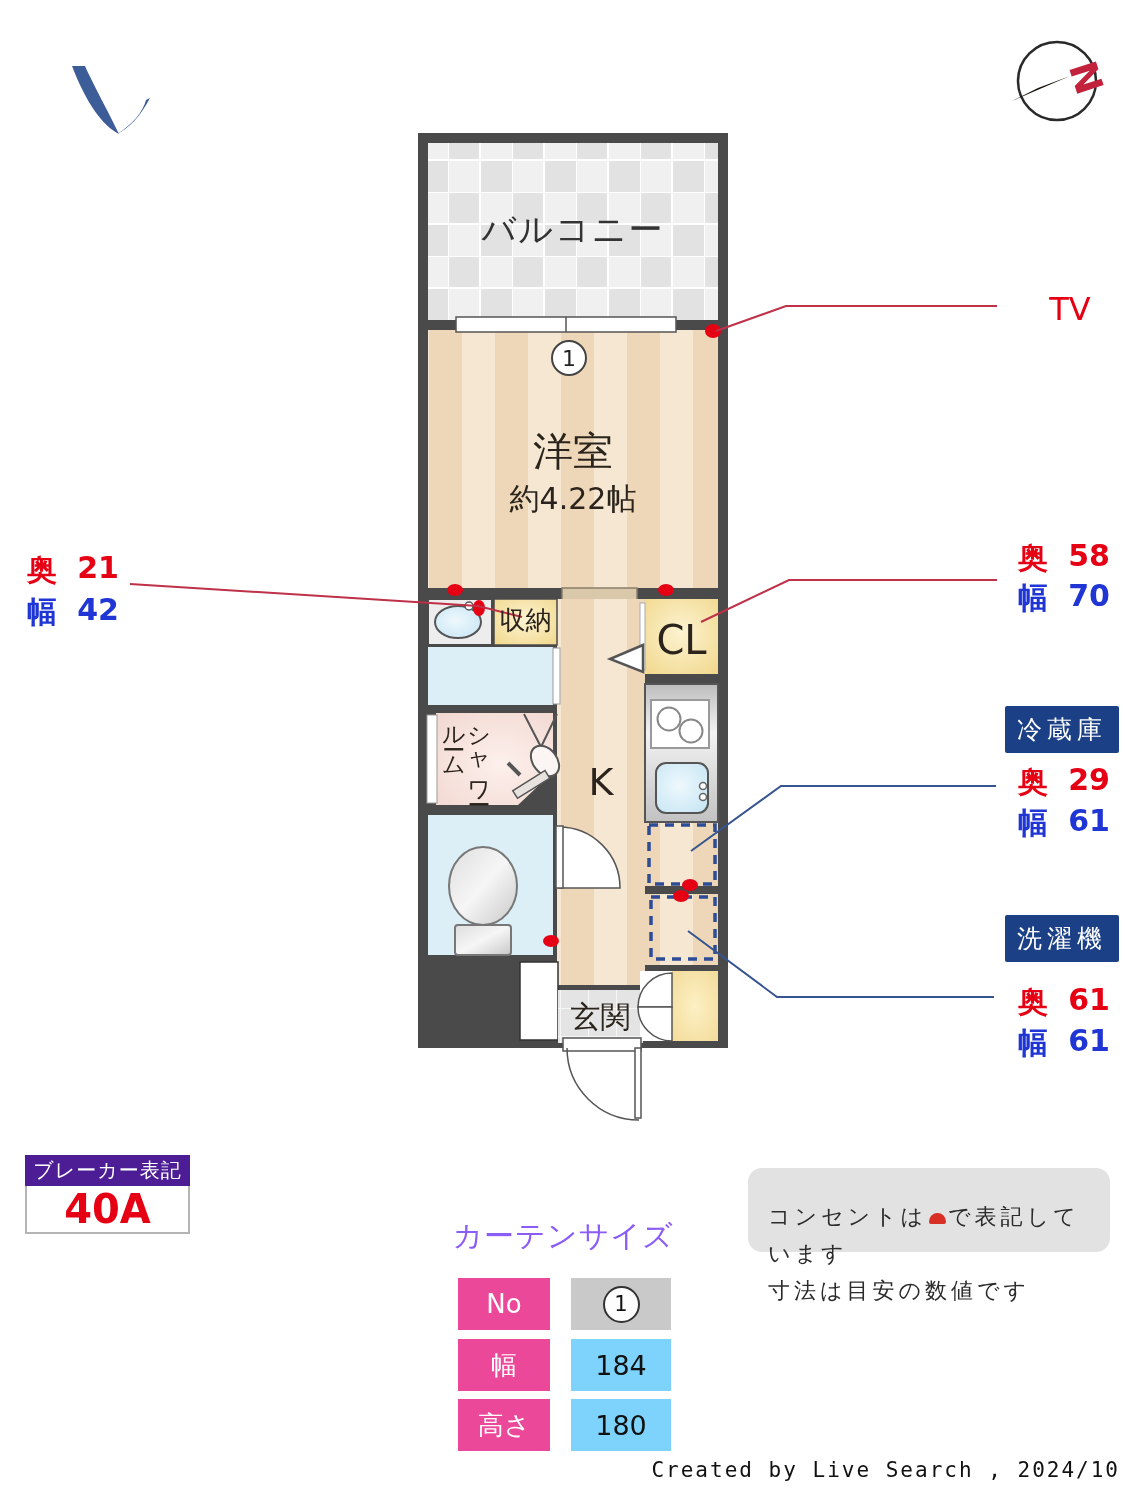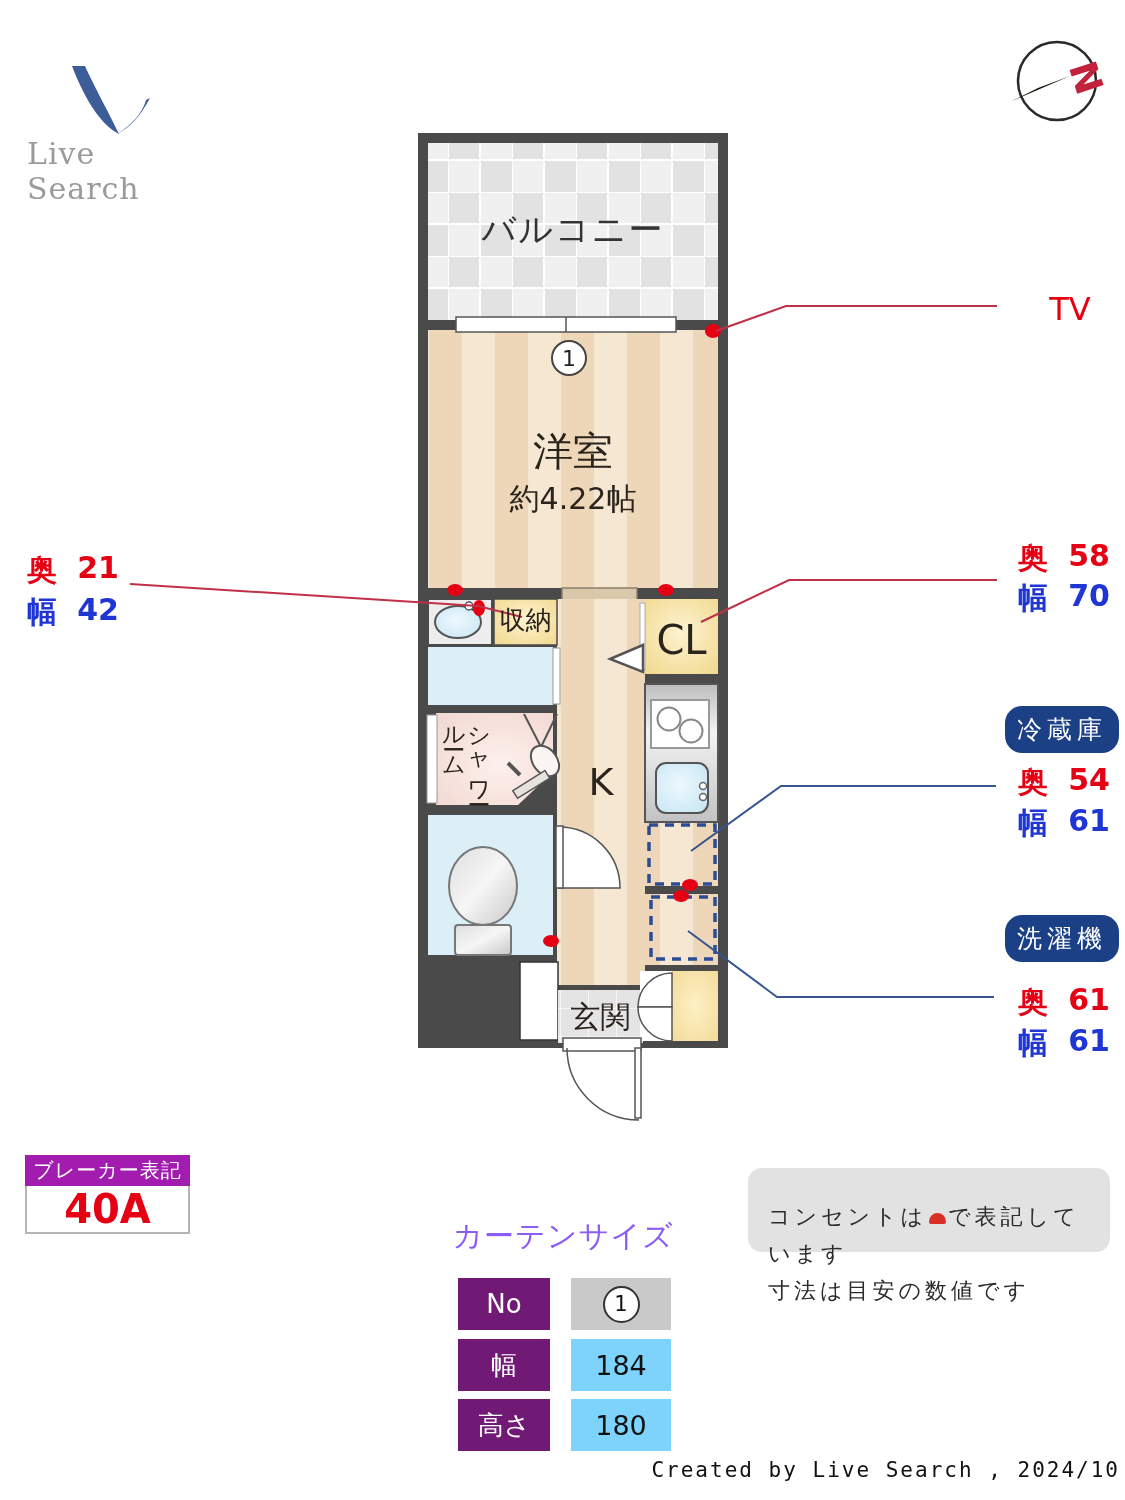--- a/index.html
+++ b/index.html
@@ -22,32 +22,32 @@
   .k-label{left:557px;top:760px;width:88px;font-size:38px;}
   .shower-label{left:441px;top:711px;height:102px;font-size:23px;line-height:1.1;
                 writing-mode:vertical-rl;white-space:pre-line;letter-spacing:1px;}
   .genkan-label{left:558px;top:997px;width:85px;font-size:30px;}
   .circle-num{border:2px solid #444;border-radius:50%;background:#fff;
               display:flex;align-items:center;justify-content:center;font-size:22px;color:#222;}
   .plan-circle{left:551px;top:340px;width:32px;height:32px;}
   
   .mrow{display:flex;justify-content:space-between;width:92px;font-size:30px;font-weight:600;}
   .tv-label{left:1030px;top:290px;width:80px;font-size:32px;font-weight:400;}
-  .badge{width:114px;height:47px;background:#1c4086;color:#fff;border-radius:17px;
+  .badge{width:114px;height:47px;background:#1c4086;color:#fff;border-radius:2px;
          display:flex;align-items:center;justify-content:center;font-size:25px;letter-spacing:5px;}
   
   .breaker{left:25px;top:1155px;width:165px;}
-  .breaker-head{height:31px;background:#a21caf;color:#fff;font-size:20px;letter-spacing:1px;
+  .breaker-head{height:31px;background:#4c1d95;color:#fff;font-size:20px;letter-spacing:1px;
                 display:flex;align-items:center;justify-content:center;}
   .breaker-body{height:46px;background:#fff;border:2px solid #b5b5b5;border-top:none;
                 display:flex;align-items:center;justify-content:center;font-size:40px;font-weight:700;}
   
   .curtain-title{left:448px;top:1216px;width:230px;font-size:30px;color:#8b5cf6;letter-spacing:1px;}
   .ct-cell{position:absolute;display:flex;align-items:center;justify-content:center;}
-  .ct-label{left:458px;width:92px;height:52px;background:#701a75;color:#fff;font-size:26px;}
+  .ct-label{left:458px;width:92px;height:52px;background:#ec4899;color:#fff;font-size:26px;}
   .ct-value{left:571px;width:100px;height:52px;background:#7dd3fc;font-size:27px;color:#111;}
   .ct-value.first{background:#c9c9c9;}
   .ct-circle{width:33px;height:33px;border:2px solid #333;border-radius:50%;background:#fdfdfd;
              display:flex;align-items:center;justify-content:center;font-size:21px;}
   
   .notebox{left:748px;top:1168px;width:362px;height:84px;background:#e2e2e2;border-radius:14px;
            padding:30px 20px;box-sizing:border-box;font-size:22px;letter-spacing:4px;color:#2b2b2b;line-height:37px;}
   .dome{display:inline-block;width:17px;height:11px;background:#d93025;
         border-radius:9px 9px 2px 2px;margin:0 2px;}
   .footer{left:600px;top:1458px;width:520px;text-align:right;
@@ -195,21 +195,20 @@
       <polygon points="1070,76 1012,101 1038,88" fill="#171008"></polygon>
       <text x="1072" y="88" font-size="38" font-weight="bold" fill="#c3223c" transform="rotate(72 1085 75)" font-family="DejaVu Sans, sans-serif">N</text>
     </g>
 
     <g fill="#3d5d99">
       <path d="M72,66 C86,103 103,126 119,134 C107,109 92,82 85,66 Z"></path>
       <path d="M150,98 C140,117 129,128 117,134 C132,125 143,112 146,100 Z"></path>
     </g>
   </svg>
 
-  <div class="abs logo-text">Live Search</div>
 
   <div class="abs ctr balcony-label">バルコニー</div>
   <div class="abs circle-num plan-circle">1</div>
   <div class="abs ctr room-label rlabel">洋室</div>
   <div class="abs ctr room-size rlabel">約4.22帖</div>
   <div class="abs ctr storage-label rlabel">収納</div>
   <div class="abs ctr cl-label rlabel">CL</div>
   <div class="abs ctr k-label rlabel">K</div>
   <div class="abs shower-label rlabel">シャワー
 ルーム</div>
@@ -231,21 +230,21 @@
     <span class="red">58</span>
   </div>
   <div class="abs mrow" style="left:1018px;top:578px">
     <span class="blue">幅</span>
     <span class="blue">70</span>
   </div>
 
   <div class="abs badge" style="left:1005px;top:706px">冷蔵庫</div>
   <div class="abs mrow" style="left:1018px;top:762px">
     <span class="red">奥</span>
-    <span class="red">54</span>
+    <span class="red">29</span>
   </div>
   <div class="abs mrow" style="left:1018px;top:803px">
     <span class="blue">幅</span>
     <span class="blue">61</span>
   </div>
 
   <div class="abs badge" style="left:1005px;top:915px">洗濯機</div>
   <div class="abs mrow" style="left:1018px;top:982px">
     <span class="red">奥</span>
     <span class="red">61</span>

